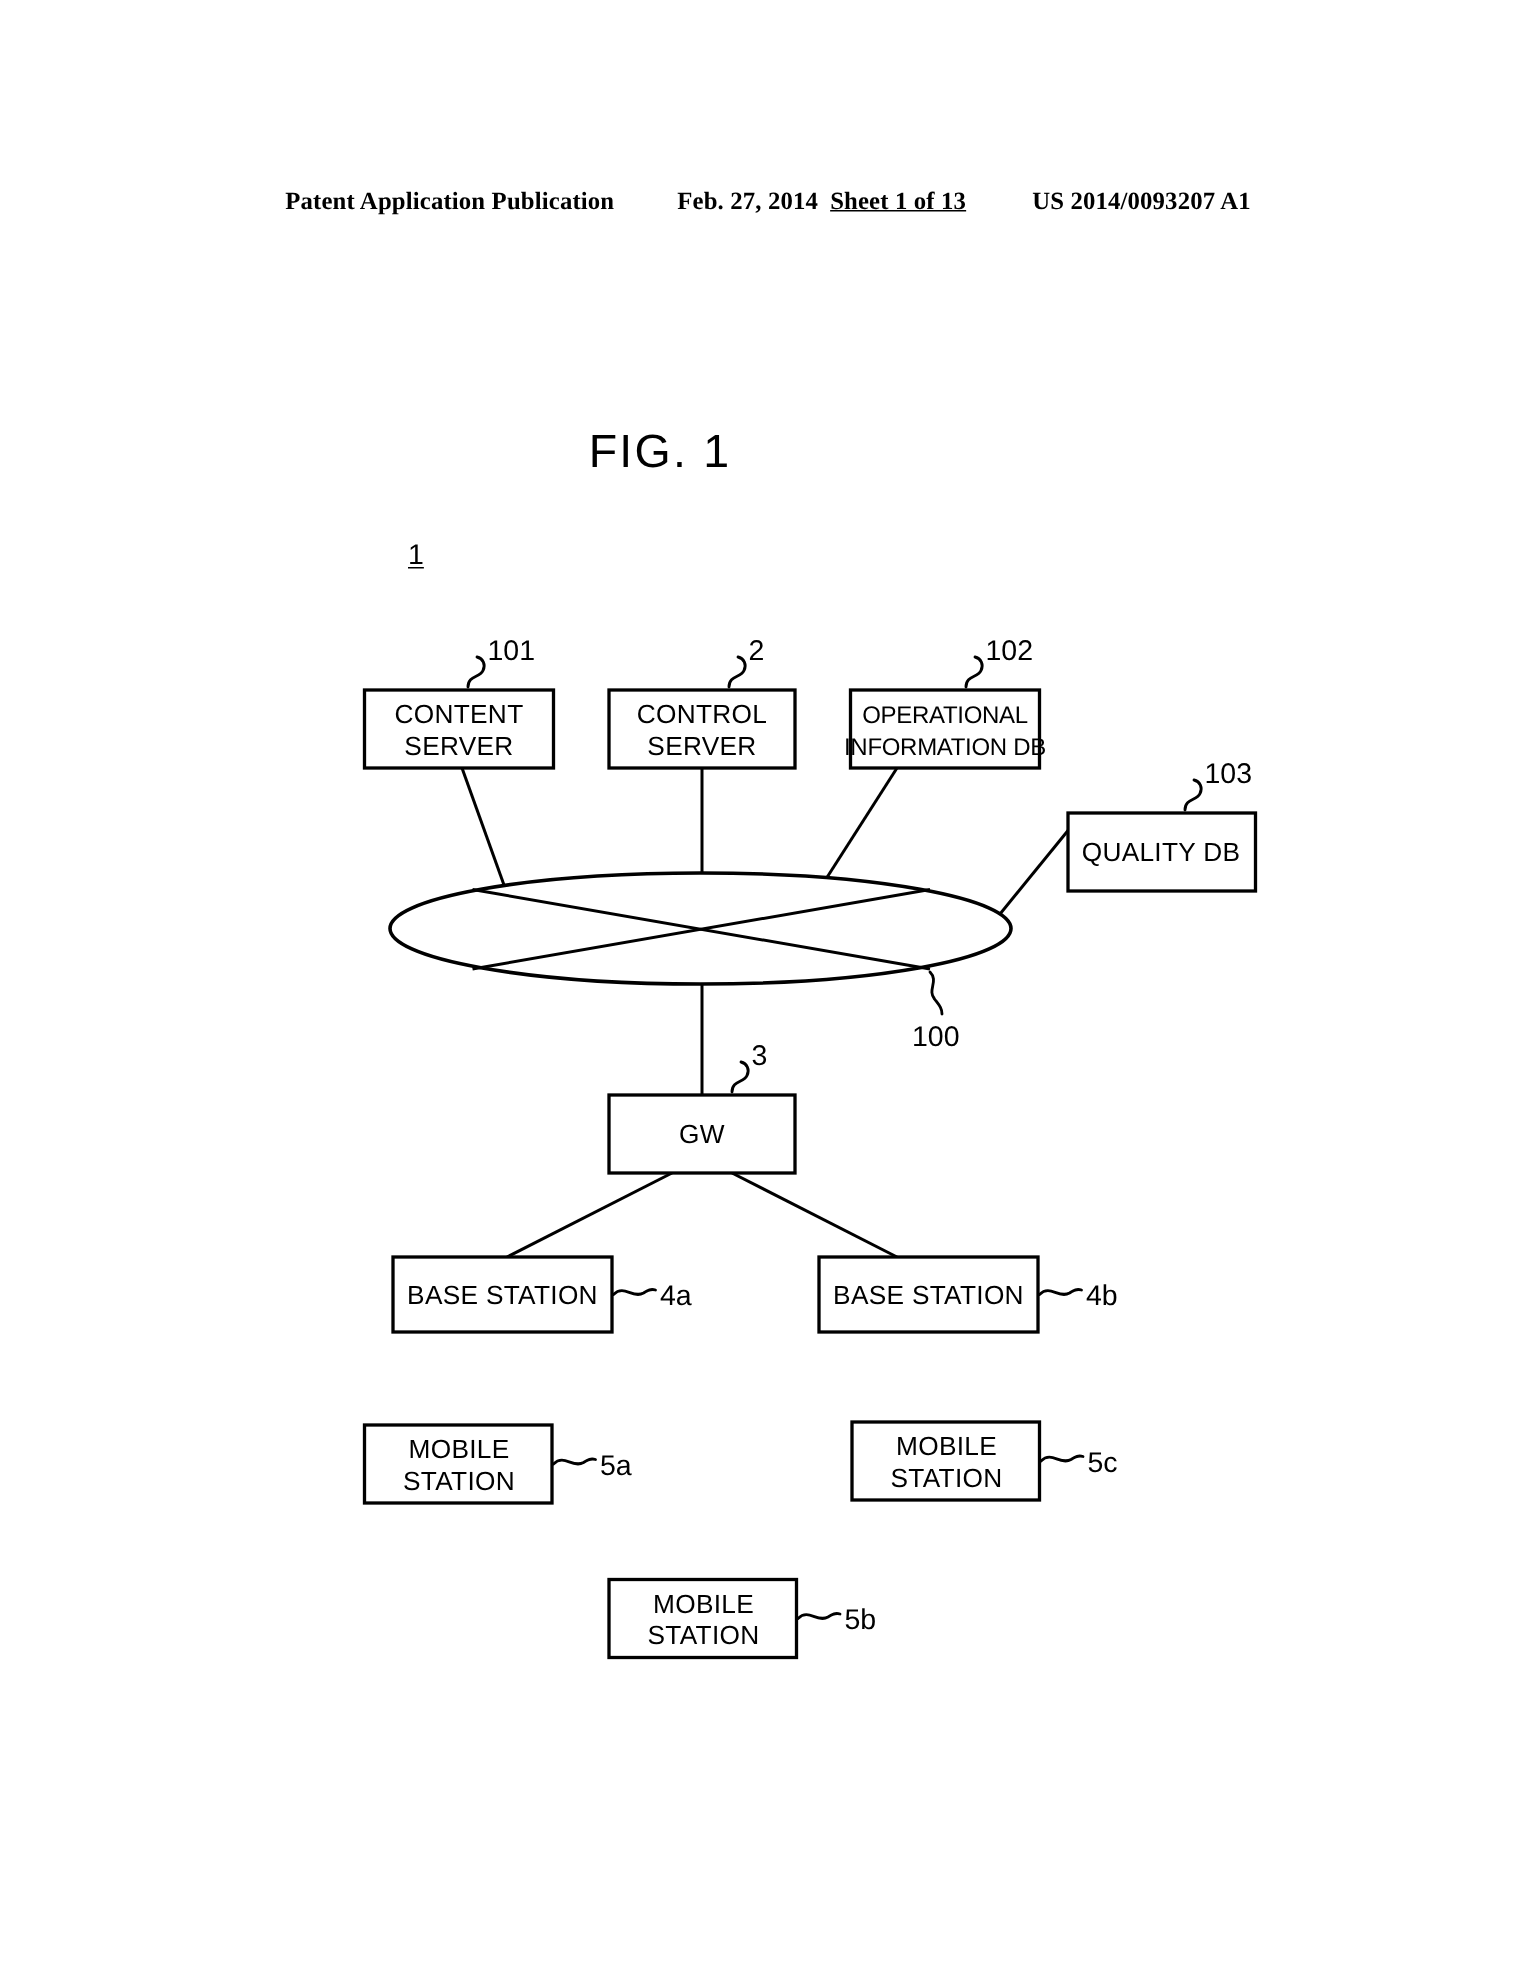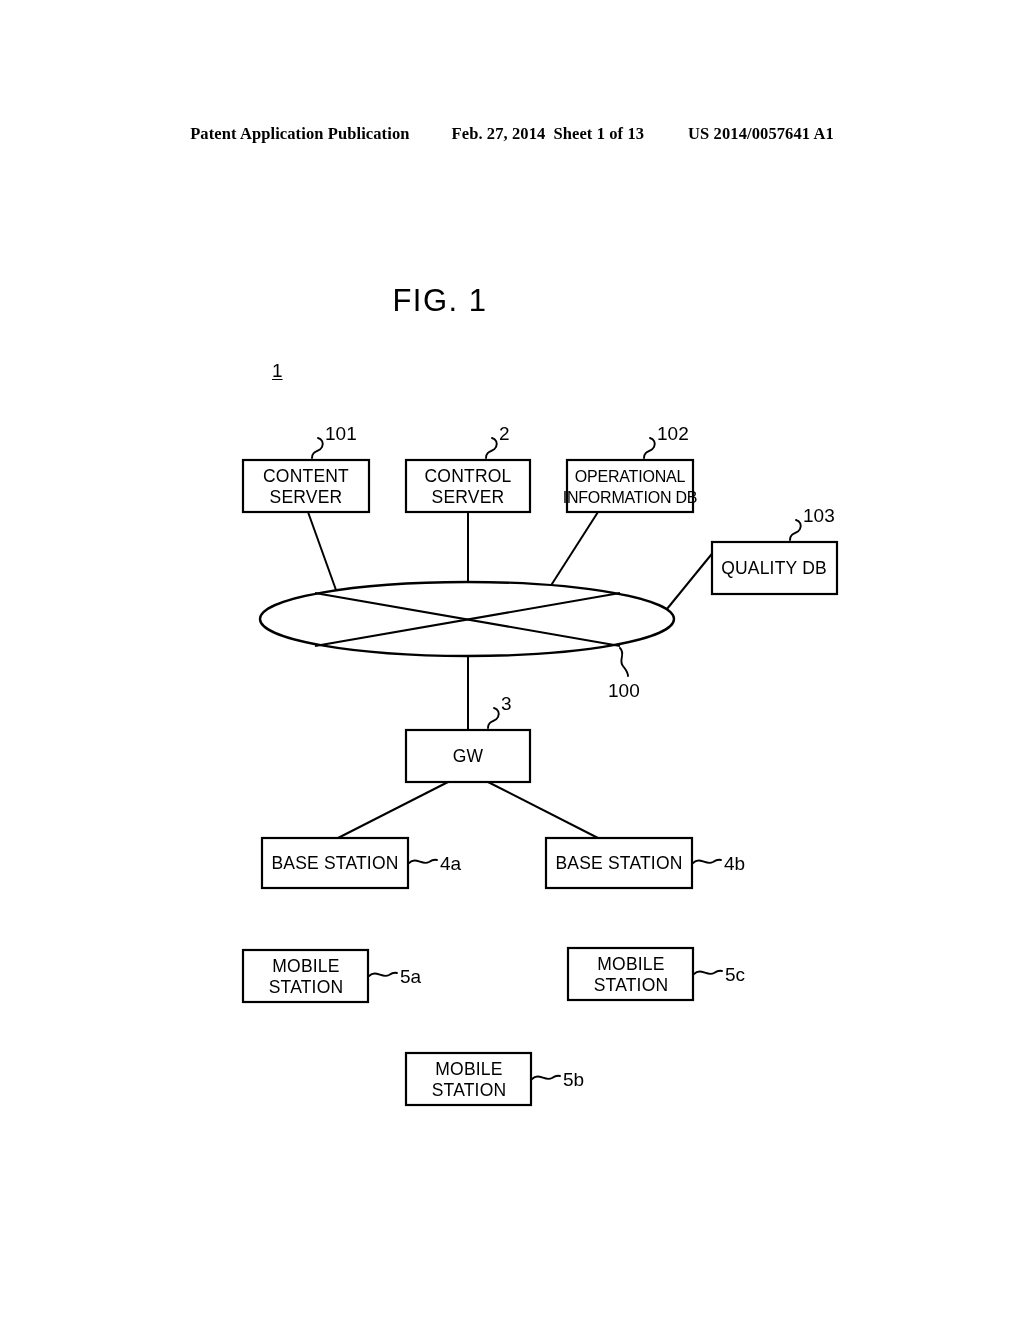--- a/index.html
+++ b/index.html
@@ -27,21 +27,21 @@
     justify-content: center;
     align-items: baseline;
     font-family: "Liberation Serif", serif;
     font-weight: bold;
     font-size: 16.5px;
     letter-spacing: 0.1px;
     white-space: nowrap;
   }
   .hdr-pub      { margin-right: 42px; }
   .hdr-date     { margin-right: 8px; margin-top: 36px; }
-  .hdr-sheet    { margin-right: 44px; }
+  .hdr-sheet    { margin-right: 44px; text-decoration: underline; }
   .hdr-patno    { }
 
   
   .fig-title {
     position: absolute;
     top: 283px;
     left: 0;
     width: 880px;
     text-align: center;
     font-family: "Liberation Sans", sans-serif;
@@ -110,21 +110,21 @@
     fill: #000000;
   }
 </style>
 </head>
 <body>
 
 <div class="page-header">
   <span class="hdr-pub">Patent Application Publication</span>
   <span class="hdr-date">Feb. 27, 2014</span>
   <span class="hdr-sheet">Sheet 1 of 13</span>
-  <span class="hdr-patno">US 2014/0057641 A1</span>
+  <span class="hdr-patno">US 2014/0093207 A1</span>
 </div>
 
 <div class="fig-title">FIG. 1</div>
 
 <div class="system-numeral">1</div>
 
 <svg id="diagram" width="680" height="700" viewBox="0 0 680 700">
 
   <g>
     <line class="conn" x1="88" y1="92" x2="116" y2="170"></line>

